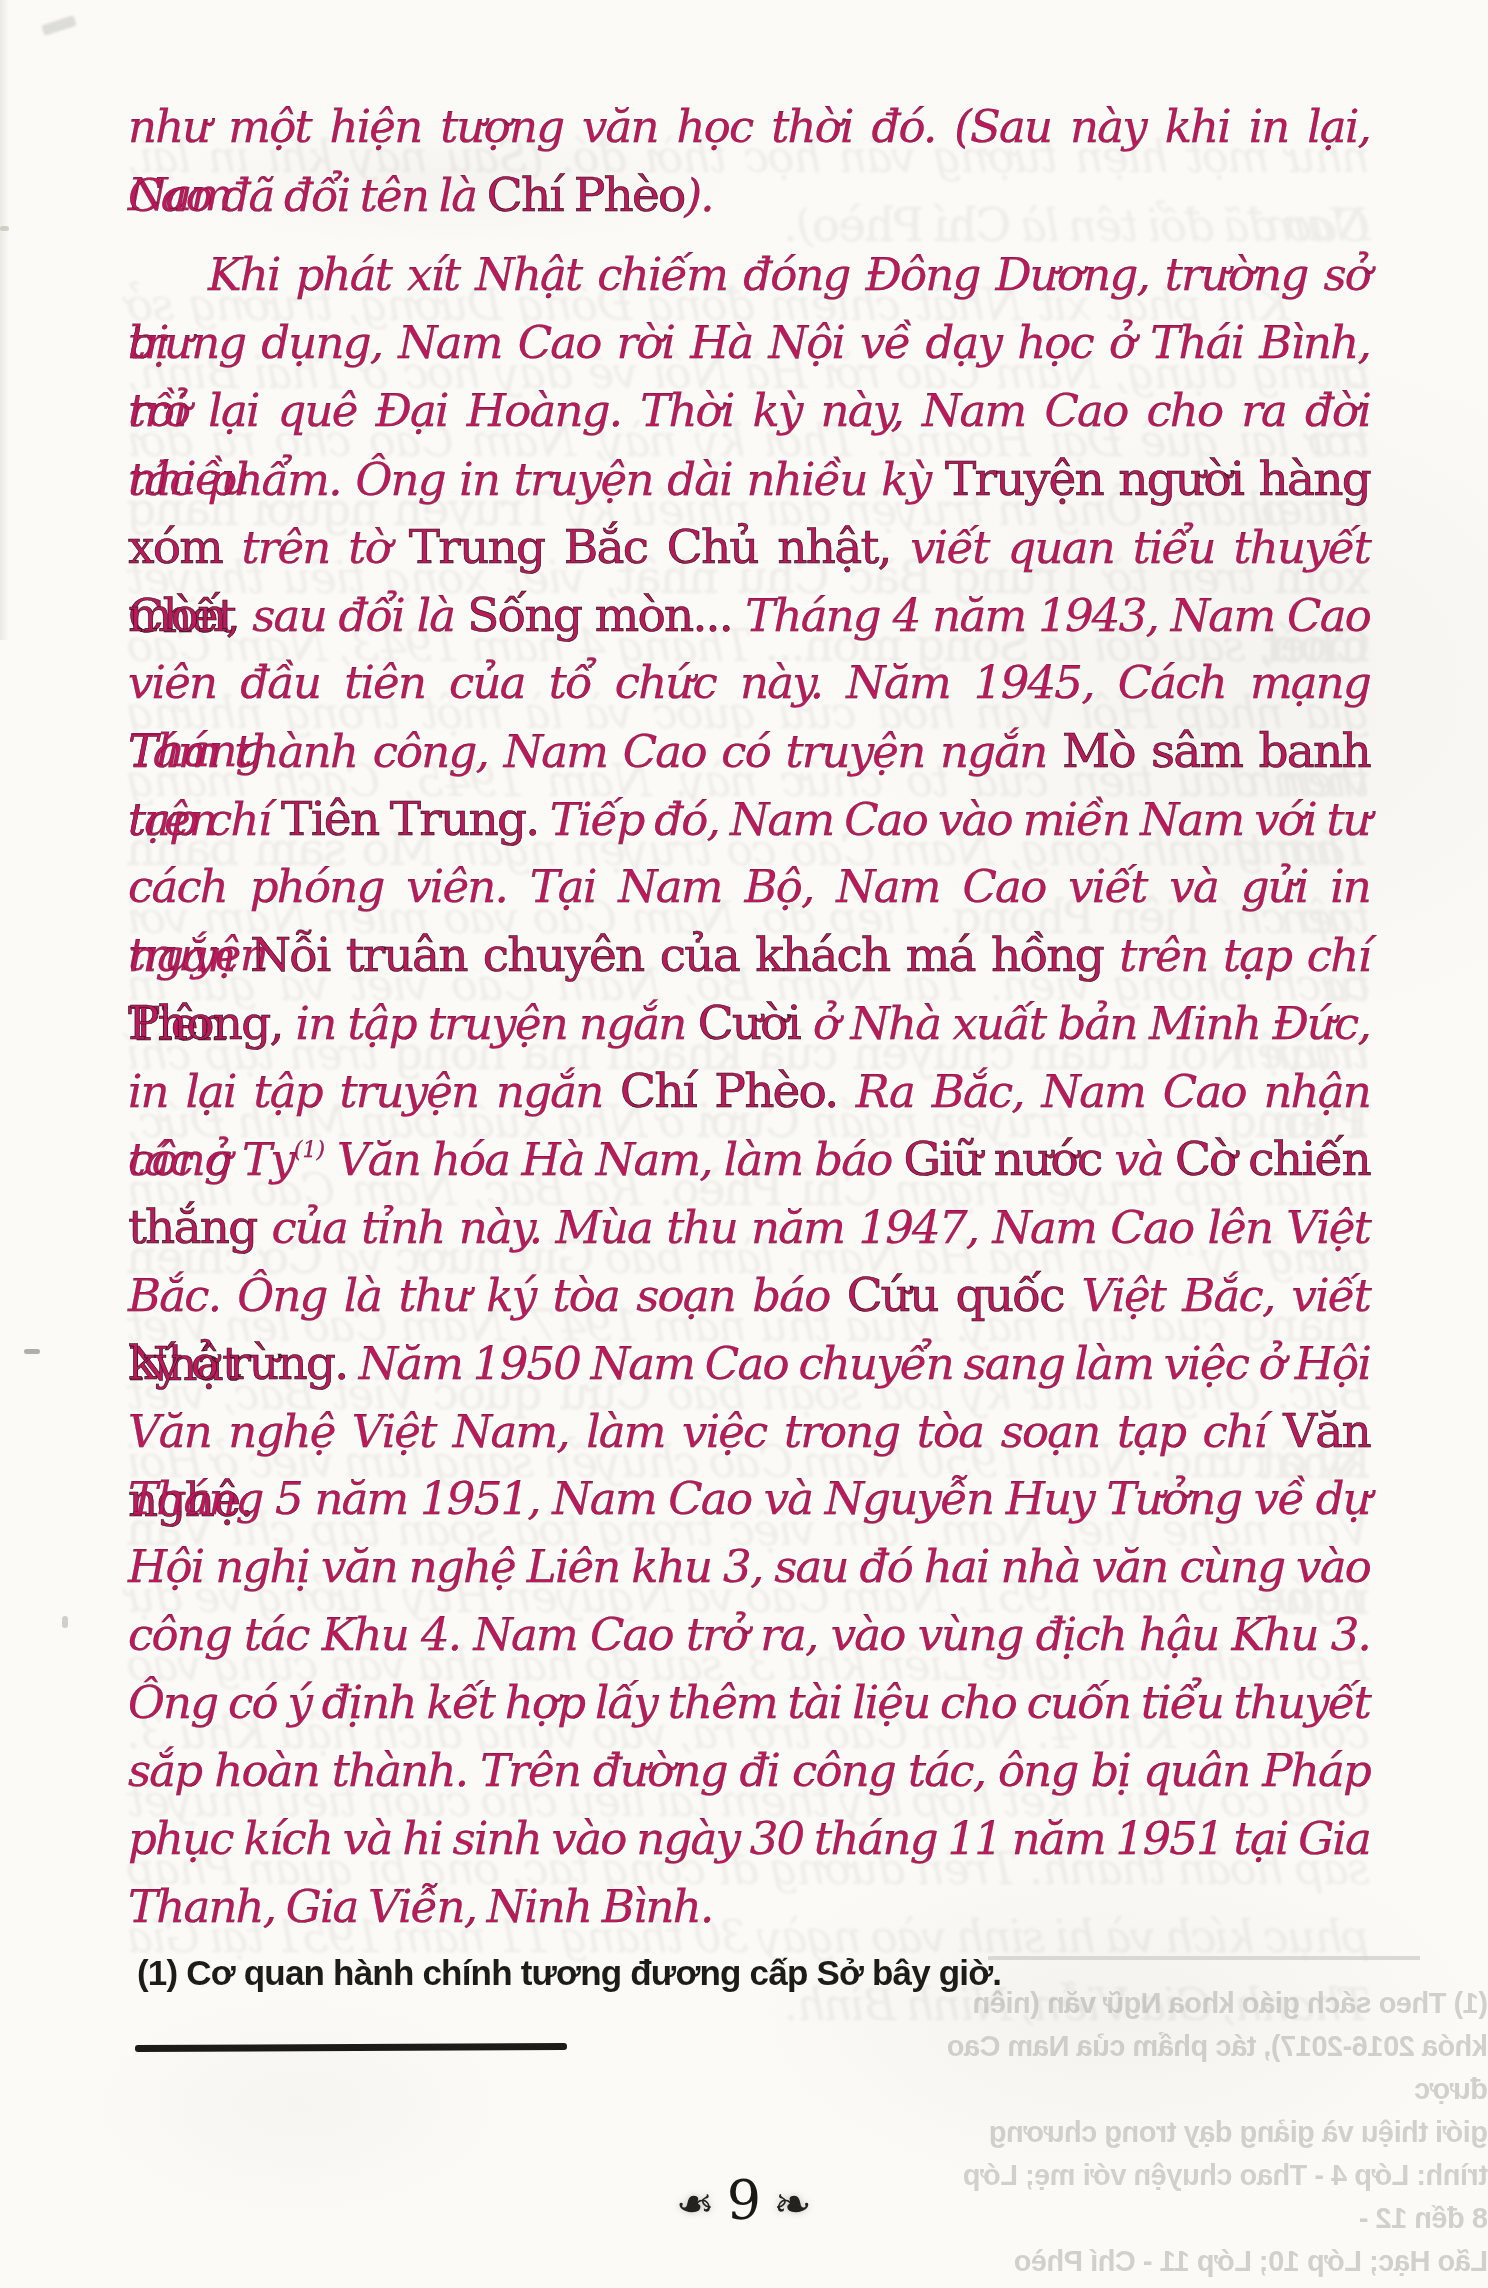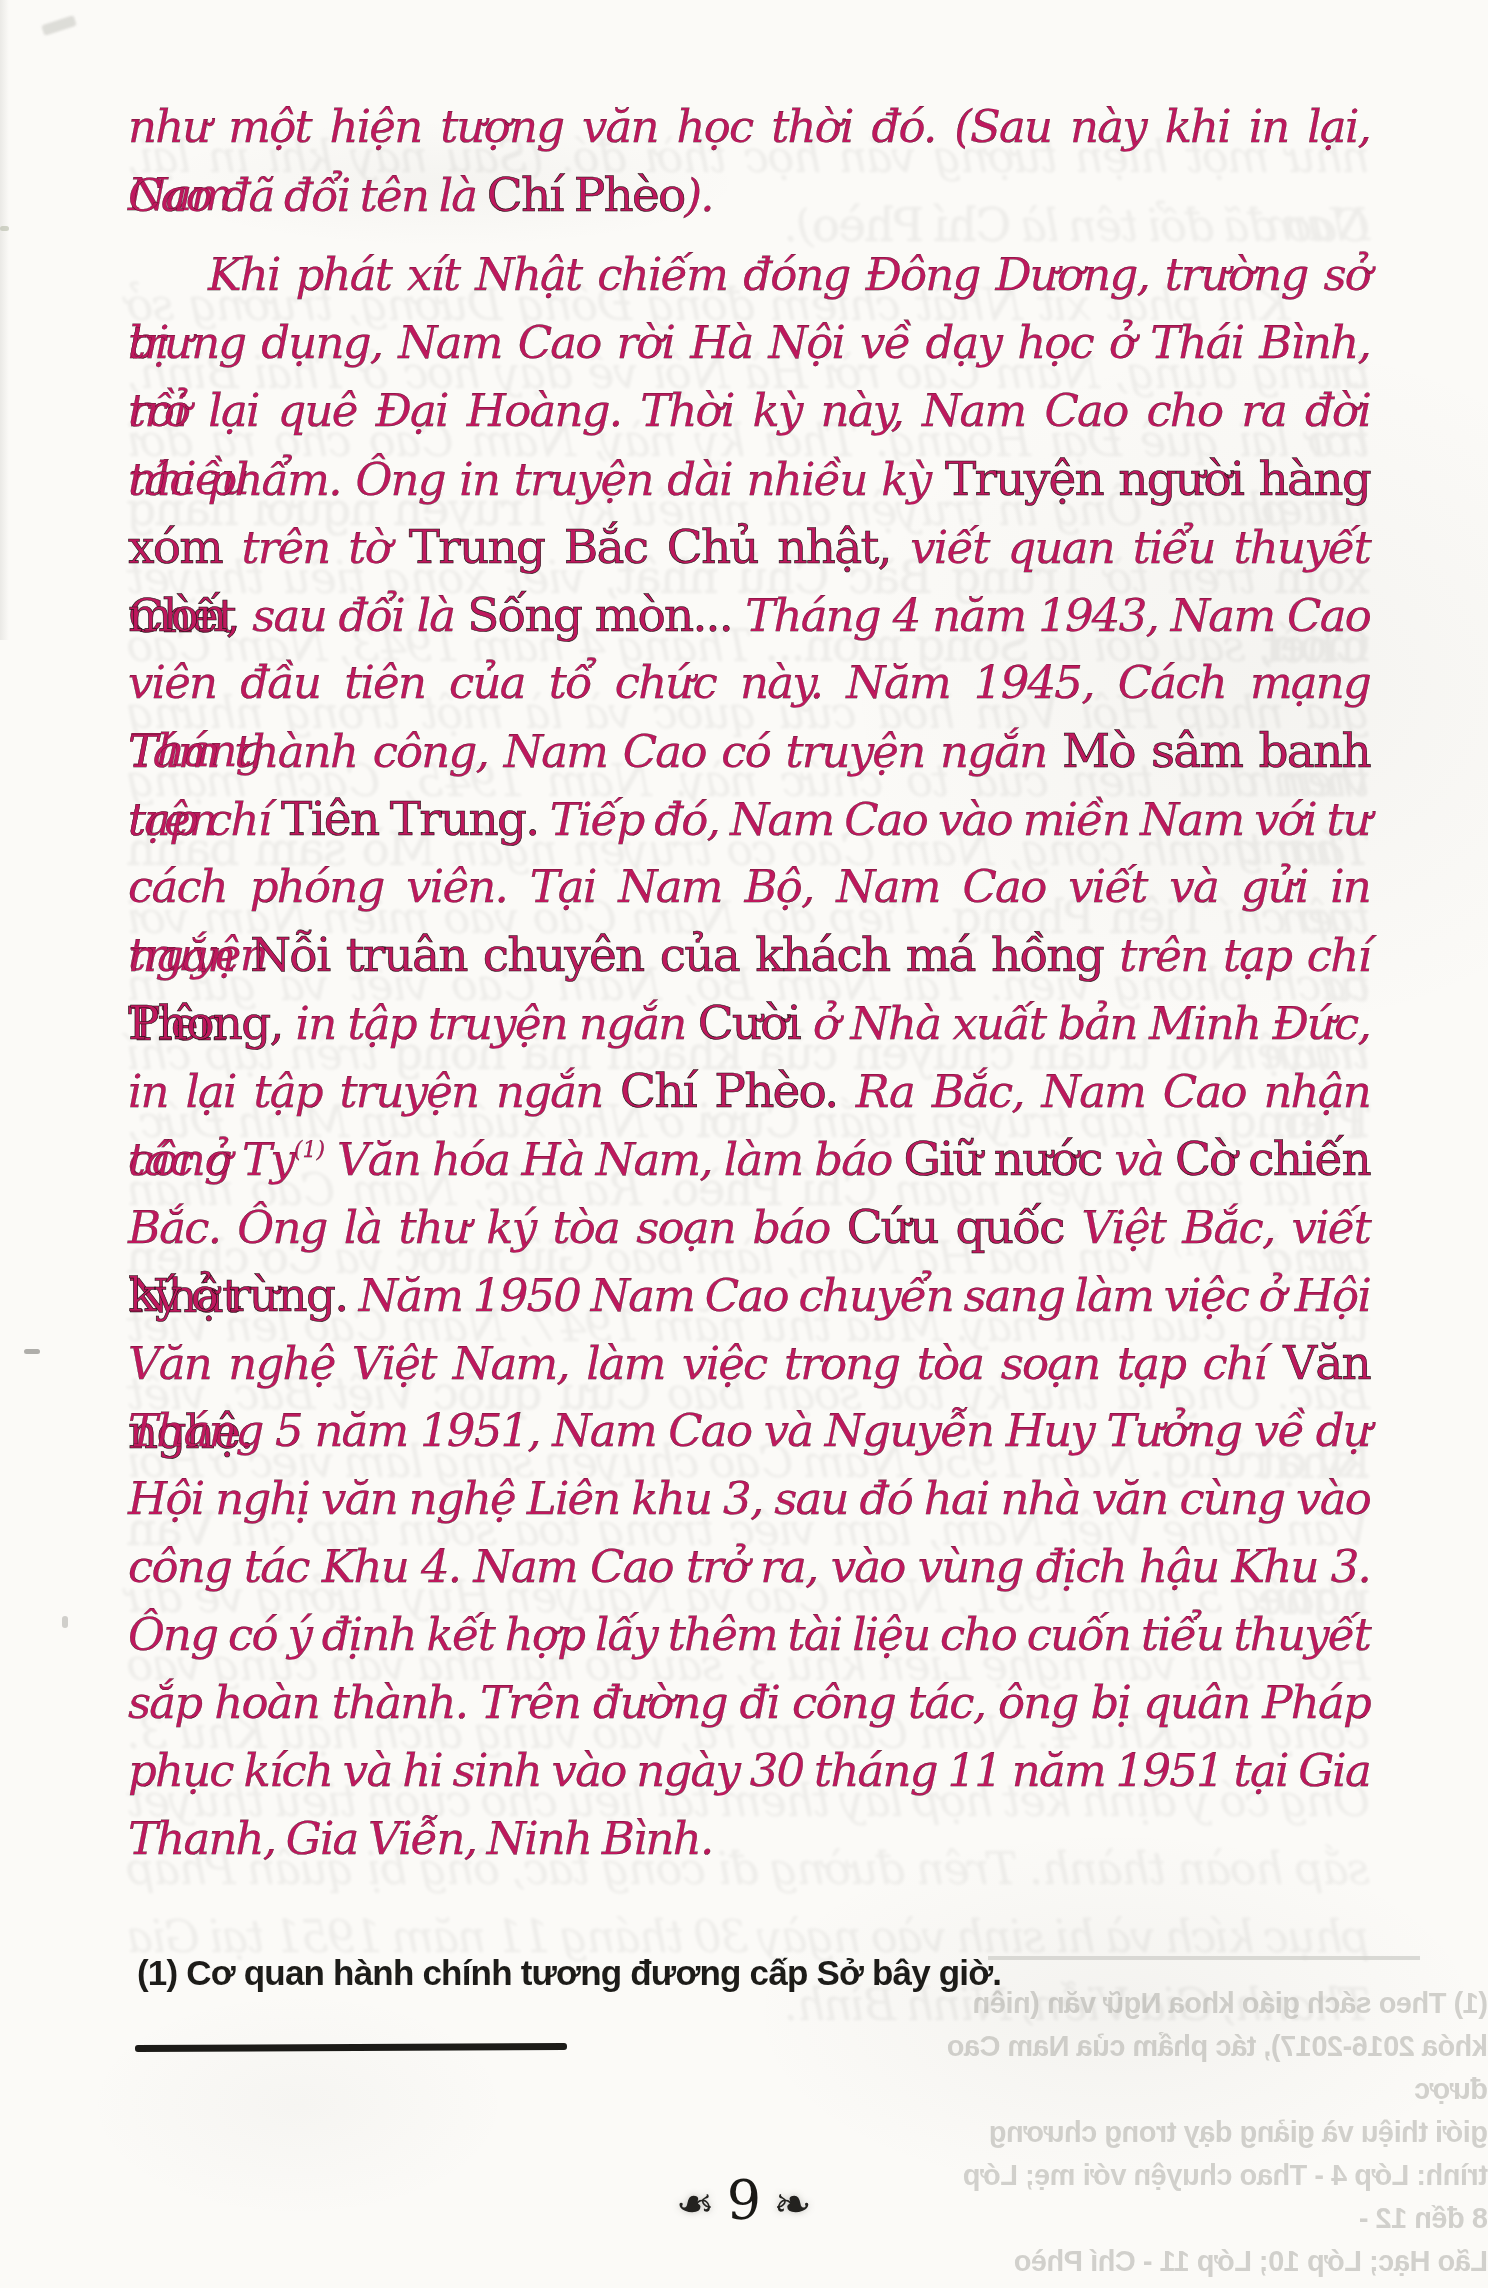--- a/index.html
+++ b/index.html
@@ -150,20 +150,21 @@
       <div class="line"><span class="seg-r">xóm </span><span class="seg-i">trên tờ </span><span class="seg-r">Trung Bắc Chủ nhật, </span><span class="seg-i">viết quan tiểu thuyết </span><span class="seg-r">Chết</span></div>
       <div class="line"><span class="seg-r">mòn, </span><span class="seg-i">sau đổi là </span><span class="seg-r">Sống mòn... </span><span class="seg-i">Tháng 4 năm 1943, Nam Cao</span></div>
       <div class="line"><span class="seg-i">viên đầu tiên của tổ chức này. Năm 1945, Cách mạng Tháng</span></div>
       <div class="line"><span class="seg-i">Tám thành công, Nam Cao có truyện ngắn </span><span class="seg-r">Mò sâm banh </span><span class="seg-i">trên</span></div>
       <div class="line"><span class="seg-i">tạp chí </span><span class="seg-r">Tiên Trung. </span><span class="seg-i">Tiếp đó, Nam Cao vào miền Nam với tư</span></div>
       <div class="line"><span class="seg-i">cách phóng viên. Tại Nam Bộ, Nam Cao viết và gửi in truyện</span></div>
       <div class="line"><span class="seg-i">ngắn </span><span class="seg-r">Nỗi truân chuyên của khách má hồng </span><span class="seg-i">trên tạp chí </span><span class="seg-r">Tiên</span></div>
       <div class="line"><span class="seg-r">Phong, </span><span class="seg-i">in tập truyện ngắn </span><span class="seg-r">Cười </span><span class="seg-i">ở Nhà xuất bản Minh Đức,</span></div>
       <div class="line"><span class="seg-i">in lại tập truyện ngắn </span><span class="seg-r">Chí Phèo. </span><span class="seg-i">Ra Bắc, Nam Cao nhận công</span></div>
       <div class="line"><span class="seg-i">tác ở Ty</span><sup class="seg-s">(1)</sup><span class="seg-i"> Văn hóa Hà Nam, làm báo </span><span class="seg-r">Giữ nước </span><span class="seg-i">và </span><span class="seg-r">Cờ chiến</span></div>
+      <div class="line"><span class="seg-r">thắng </span><span class="seg-i">của tỉnh này. Mùa thu năm 1947, Nam Cao lên Việt</span></div>
       <div class="line"><span class="seg-i">Bắc. Ông là thư ký tòa soạn báo </span><span class="seg-r">Cứu quốc </span><span class="seg-i">Việt Bắc, viết </span><span class="seg-r">Nhật</span></div>
       <div class="line"><span class="seg-r">ký ở rừng. </span><span class="seg-i">Năm 1950 Nam Cao chuyển sang làm việc ở Hội</span></div>
       <div class="line"><span class="seg-i">Văn nghệ Việt Nam, làm việc trong tòa soạn tạp chí </span><span class="seg-r">Văn nghệ.</span></div>
       <div class="line"><span class="seg-i">Tháng 5 năm 1951, Nam Cao và Nguyễn Huy Tưởng về dự</span></div>
       <div class="line"><span class="seg-i">Hội nghị văn nghệ Liên khu 3, sau đó hai nhà văn cùng vào</span></div>
       <div class="line"><span class="seg-i">công tác Khu 4. Nam Cao trở ra, vào vùng địch hậu Khu 3.</span></div>
       <div class="line"><span class="seg-i">Ông có ý định kết hợp lấy thêm tài liệu cho cuốn tiểu thuyết</span></div>
       <div class="line"><span class="seg-i">sắp hoàn thành. Trên đường đi công tác, ông bị quân Pháp</span></div>
       <div class="line"><span class="seg-i">phục kích và hi sinh vào ngày 30 tháng 11 năm 1951 tại Gia</span></div>
       <div class="line last"><span class="seg-i">Thanh, Gia Viễn, Ninh Bình.</span></div>

